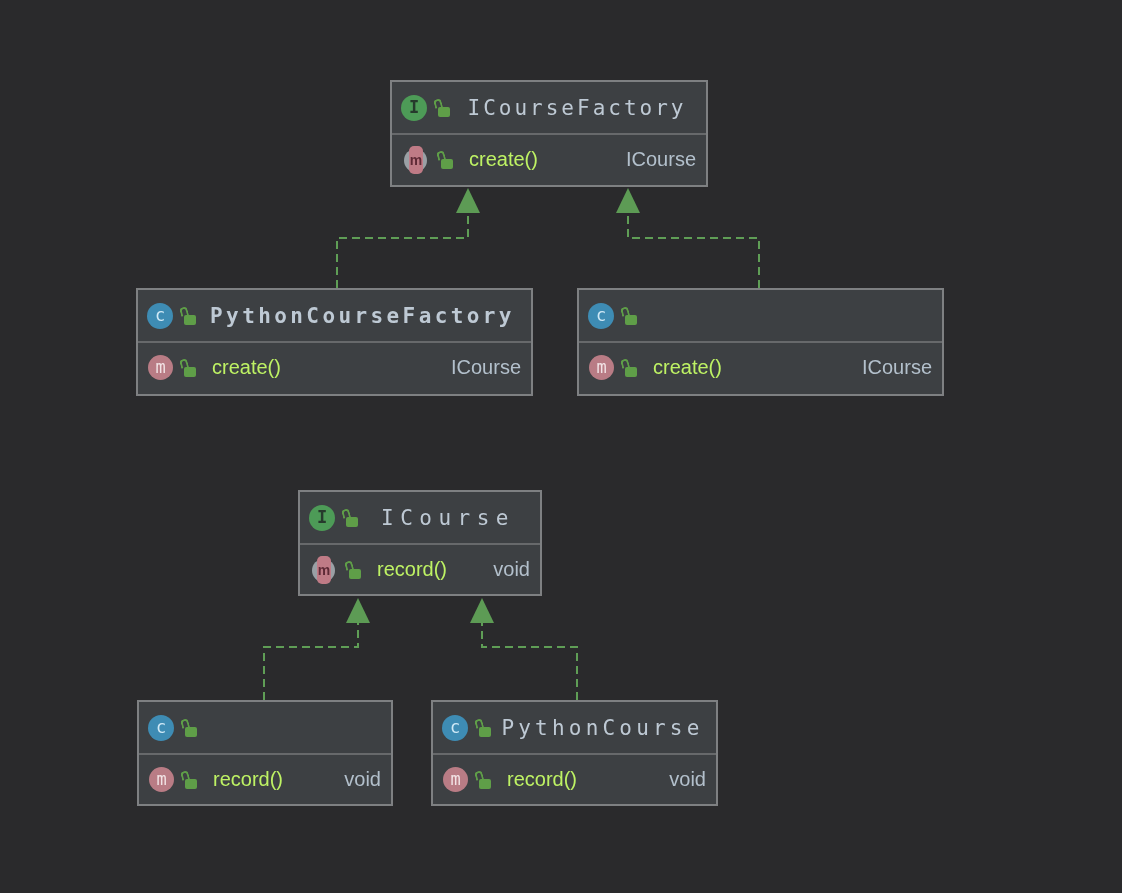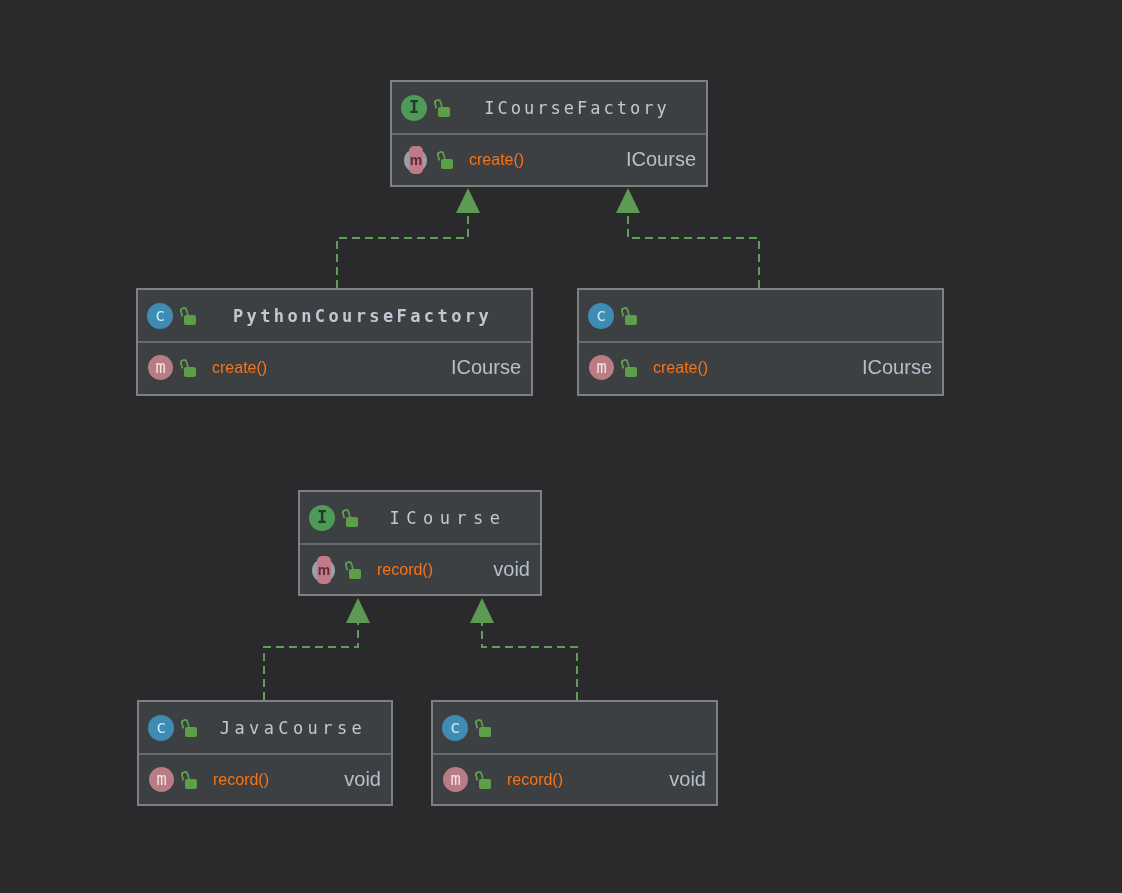--- a/index.html
+++ b/index.html
@@ -12,29 +12,29 @@
   .n-pcf{left:136px;top:288px;width:397px;height:108px;}
   .n-jcf{left:577px;top:288px;width:367px;height:108px;}
   .n-ic {left:298px;top:490px;width:244px;height:106px;}
   .n-jc {left:137px;top:700px;width:256px;height:106px;}
   .n-pc {left:431px;top:700px;width:287px;height:106px;}
 
   .header{height:51px;display:flex;align-items:center;padding:0 9px;gap:7px;}
   .sep{height:2px;background:#67696b;}
   .member{height:49px;display:flex;align-items:center;padding:0 10px;gap:7px;}
 
-  .title{flex:1;text-align:center;font-family:"DejaVu Sans Mono",monospace;font-size:17px;color:#bec9d4;white-space:nowrap;}
+  .title{flex:1;text-align:center;font-family:"DejaVu Sans Mono",monospace;font-size:21px;color:#bec9d4;white-space:nowrap;}
   .n-icf .title{letter-spacing:3px;}
   .n-pcf .title{letter-spacing:3.4px;font-weight:bold;}
   .n-jcf .title{letter-spacing:4px;}
   .n-ic  .title{letter-spacing:6.5px;}
   .n-jc  .title{letter-spacing:4.4px;}
   .n-pc  .title{letter-spacing:4.2px;}
 
-  .mname{font-size:16px;color:#f97316;margin-left:9px;white-space:nowrap;}
+  .mname{font-size:20px;color:#bef264;margin-left:9px;white-space:nowrap;}
   .spacer{flex:1;}
   .mtype{font-size:20px;color:#b3c0cc;white-space:nowrap;}
 
   
   .circle{width:26px;height:26px;border-radius:50%;display:flex;align-items:center;justify-content:center;
           font-family:"DejaVu Sans Mono",monospace;font-size:17px;flex:0 0 auto;line-height:1;}
   .ic-interface{background:#4d9b57;color:#263a2c;font-weight:bold;}
   .ic-class{background:#3e8cb4;color:#cfe9f6;}
   .ic-method{background:#b97c85;color:#f2e3e5;width:25px;height:25px;}
 
@@ -186,21 +186,20 @@
 
   <div class="node n-jc">
     <div class="header">
       <span class="circle ic-class">
           <span>c</span>
         </span>
       <span class="lock">
           <span class="shackle"></span>
           <span class="lbody"></span>
         </span>
-      <span class="title">JavaCourse</span>
     </div>
     <div class="sep"></div>
     <div class="member">
       <span class="circle ic-method">
           <span>m</span>
         </span>
       <span class="lock">
           <span class="shackle"></span>
           <span class="lbody"></span>
         </span>
@@ -212,20 +211,21 @@
 
   <div class="node n-pc">
     <div class="header">
       <span class="circle ic-class">
           <span>c</span>
         </span>
       <span class="lock">
           <span class="shackle"></span>
           <span class="lbody"></span>
         </span>
+      <span class="title">PythonCourse</span>
     </div>
     <div class="sep"></div>
     <div class="member">
       <span class="circle ic-method">
           <span>m</span>
         </span>
       <span class="lock">
           <span class="shackle"></span>
           <span class="lbody"></span>
         </span>

